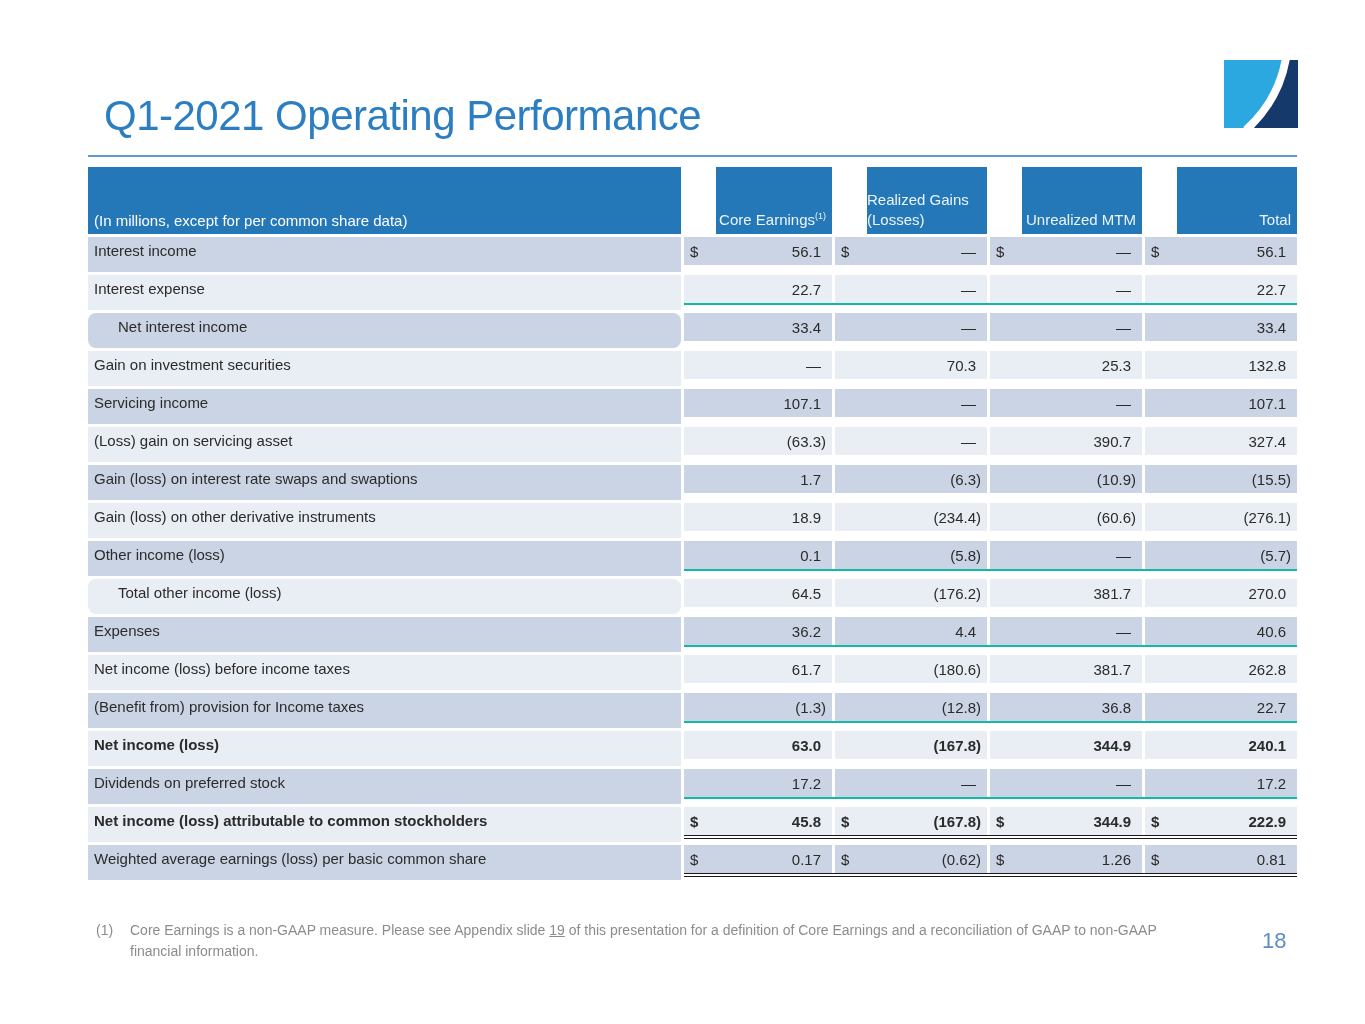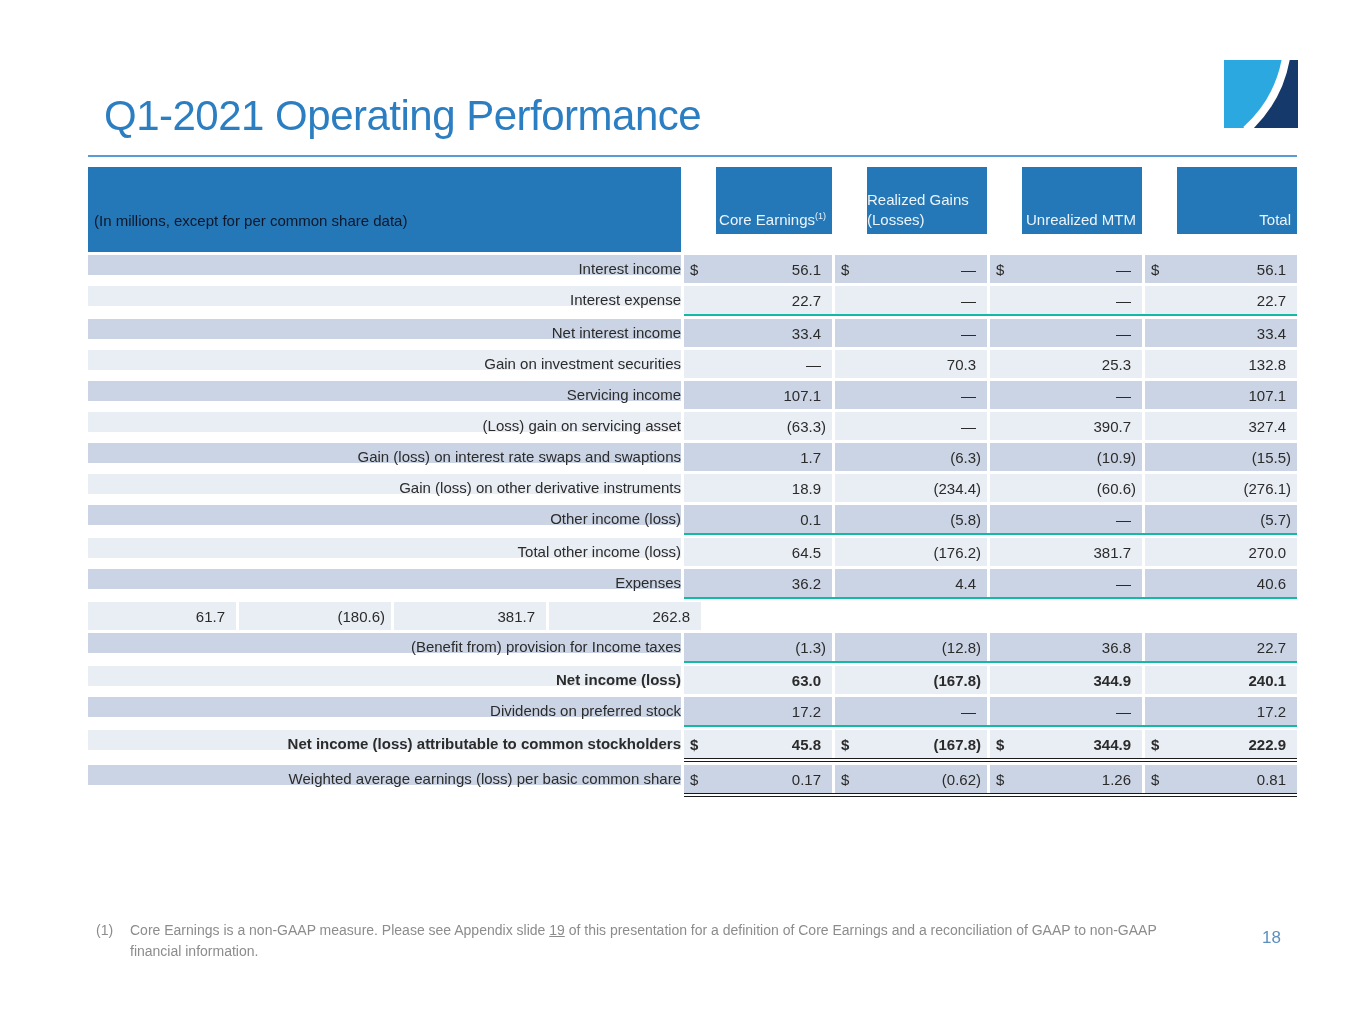--- a/index.html
+++ b/index.html
@@ -12,47 +12,47 @@
     font-size:42px; font-weight:400; letter-spacing:-0.5px; color:#2B7EC1;
   }
   .logo { position:absolute; left:1224px; top:60px; width:74px; height:68px; }
   .title-rule { position:absolute; left:88px; top:155px; width:1209px; height:2px; background:#5B9BD5; }
 
   .tbl { position:absolute; left:88px; top:167px; width:1209px; font-size:15px; color:#2b2b2b; }
   .hrow1, .hrow2, .row { display:grid; grid-template-columns:593px 613px; gap:3px; margin-bottom:3px; }
   .hcell { background:#2478B7; color:#ECF4FA; }
   .hcell.corner { height:30px; }
   .hcell.group  { height:30px; display:flex; align-items:center; justify-content:center; letter-spacing:0.2px; }
-  .hcell.left   { height:62px; display:flex; align-items:flex-end; padding:0 0 23px 6px; color:#0f172a; }
+  .hcell.left   { height:62px; display:flex; align-items:flex-end; padding:0 0 5px 6px; color:#ffffff; }
   .nums { display:grid; grid-template-columns:148px 152px 152px 152px; gap:3px; }
   .hcell.col {
     height:62px; display:flex; align-items:flex-end; justify-content:flex-end;
     padding:0 6px 5px 0; text-align:left; line-height:1.3;margin-left:32px;
   }
   .hcell.col sup { font-size:9px; line-height:0; vertical-align:super; }
 
-  .cell.label { height:20px; line-height:28px; padding-left:6px; white-space:nowrap;text-align:right; }
-  .cell.label.indent { padding-left:30px; }
+  .cell.label { height:35px; line-height:28px; padding-left:6px; white-space:nowrap; }
+  .cell.label.indent { padding-left:30px;border-radius:8px; }
   .row .nums { height:28px; }
   .cell.num { display:flex; justify-content:space-between; align-items:center; padding:0 6px; }
   .cell.num .val.pad { padding-right:5px; }
   .shade-dark  .cell { background:#CBD4E4; }
   .shade-light .cell { background:#E9EDF4; }
   .row.bold { font-weight:bold; }
   .u-single { border-bottom:2px solid #14b8a6; }
   .u-double { border-bottom:4px double #1a1a1a; }
 
   .footnote {
     position:absolute; left:96px; top:920px; font-size:14px; color:#8C8C8C;
     line-height:1.5; display:flex;
   }
   .fn-marker { flex:0 0 34px; }
   .fn-text { width:1030px; }
   .fn-link { color:#8C8C8C; text-decoration:underline; cursor:pointer; }
-  .page-number { position:absolute; left:1262px; top:928px; font-size:17px; color:#5C8FC0; }
+  .page-number { position:absolute; left:1262px; top:928px; font-size:22px; color:#5C8FC0; }
 </style>
 </head>
 <body>
 
 <div class="slide">
 
   <h1 class="title">Q1-2021 Operating Performance</h1>
 
   <div class="logo">
     <svg width="74" height="68" viewBox="0 0 74 68" xmlns="http://www.w3.org/2000/svg">
@@ -319,20 +319,21 @@
               <span class="val pad">—</span>
             </div>
             <div class="cell num">
               <span class="dollar"></span>
               <span class="val pad">40.6</span>
             </div>
           </div>
   </div>
 
   <div class="row shade-light">
+    <div class="cell label">Net income (loss) before income taxes</div>
     <div class="nums">
             <div class="cell num">
               <span class="dollar"></span>
               <span class="val pad">61.7</span>
             </div>
             <div class="cell num">
               <span class="dollar"></span>
               <span class="val">(180.6)</span>
             </div>
             <div class="cell num">

